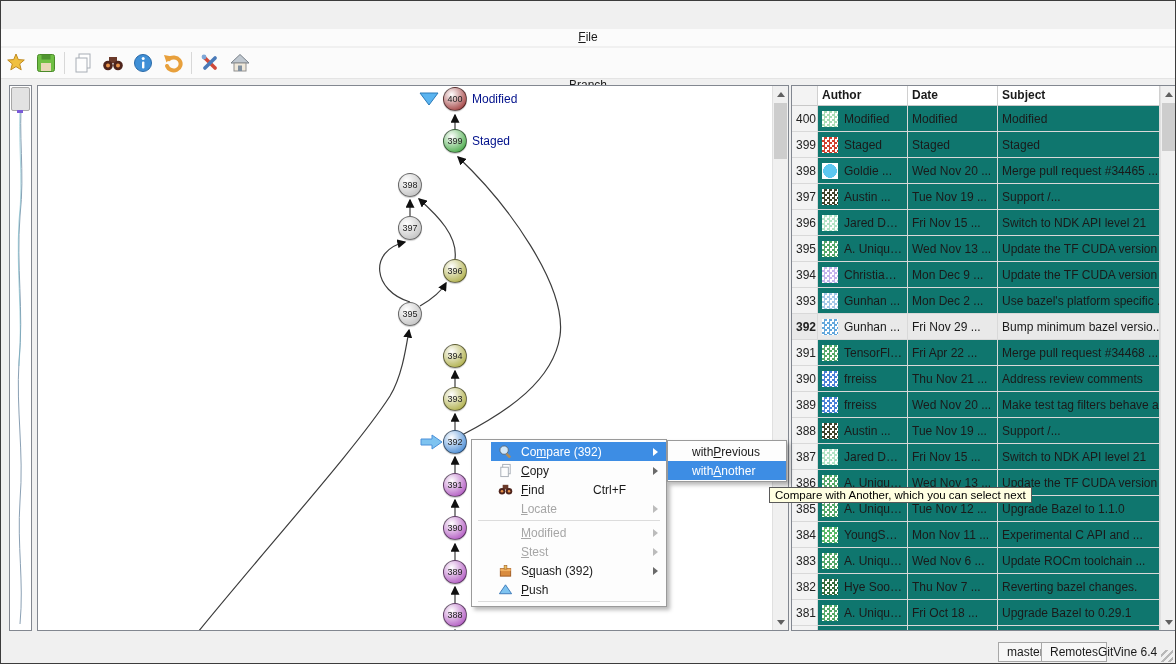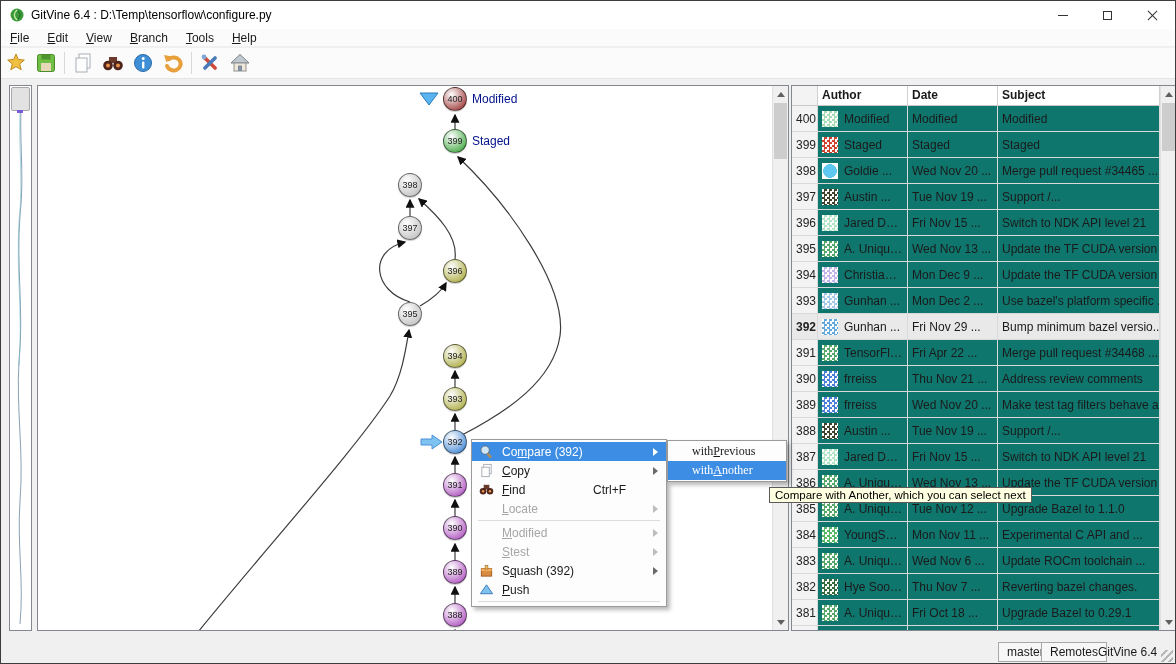--- a/index.html
+++ b/index.html
@@ -14,21 +14,21 @@
   .title-text{font-size:12px;color:#000;}
   .win-controls{position:absolute;right:0;top:0;height:28px;display:flex;}
   .win-btn{width:45px;height:28px;display:flex;align-items:center;justify-content:center;}
   .glyph-min{width:10px;border-top:1px solid #333;}
   .glyph-max{width:9px;height:9px;border:1px solid #333;}
   .glyph-close{position:relative;width:11px;height:11px;}
   .glyph-close:before,.glyph-close:after{content:"";position:absolute;left:5px;top:-1px;width:1px;height:13px;background:#333;}
   .glyph-close:before{transform:rotate(45deg);} .glyph-close:after{transform:rotate(-45deg);}
   
   .menubar{position:absolute;left:0;top:28px;width:100%;height:18px;background:#fbfbfb;
-    display:flex;align-items:center;border-bottom:1px solid #f0f0f0;}
+    display:flex;align-items:center;border-bottom:1px solid #f0f0f0;flex-direction:column;}
   .menubar .mitem{padding:1px 9px;cursor:default;}
   .u{text-decoration:underline;}
   
   .toolbar{position:absolute;left:0;top:47px;width:100%;height:31px;background:#fbfbfb;
     display:flex;align-items:center;border-bottom:1px solid #e4e4e4;}
   .tbtn{width:30px;height:27px;display:flex;align-items:center;justify-content:center;flex:none;}
   .tsep{width:1px;height:22px;background:#d8d8d8;margin:0 3px;flex:none;}
   .tbtn svg{width:22px;height:22px;}
   
   .overview{position:absolute;left:8px;top:84px;width:23px;height:546px;background:#fff;
@@ -65,71 +65,52 @@
   .c-num{background:#f3f3f3;color:#222;}
   .trow.sel>div{background:#e9e9e9;}
   .trow.sel .c-num{font-weight:bold;}
   .identicon{width:16px;height:16px;flex:none;margin-right:6px;
     background:repeating-conic-gradient(var(--c) 0% 25%, #ffffff 0% 50%);background-size:5px 5px;}
   .identicon[data-shape="circle"]{background:radial-gradient(circle at 50% 50%, var(--c) 60%, #fff 62%);}
   .atext{overflow:hidden;text-overflow:ellipsis;}
   
   .ctx-menu{position:absolute;left:470px;top:438px;width:196px;background:#fdfdfd;
     border:1px solid #9a9a9a;box-shadow:3px 3px 4px rgba(0,0,0,.28);padding:2px 0;z-index:30;}
-  .ctx-item{position:relative;height:19px;display:flex;align-items:center;padding-left:30px;padding-right:6px;}
+  .ctx-item{position:relative;height:19px;display:flex;align-items:center;padding-left:30px;padding-right:6px;margin-left:19px;}
   .ctx-item .micon{position:absolute;left:7px;top:2px;width:15px;height:15px;}
   .ctx-item .micon svg{width:15px;height:15px;}
   .ctx-item.sel{background:#3d8de4;color:#fff;}
   .ctx-item.disabled{color:#a6a6a6;}
   .ctx-sep{border-top:1px solid #dcdcdc;margin:2px 6px;}
   .shortcut{margin-left:auto;margin-right:34px;}
   .sub-arrow{position:absolute;right:8px;top:5.5px;width:0;height:0;
     border-top:4px solid transparent;border-bottom:4px solid transparent;border-left:5px solid #6a6a6a;}
   .ctx-item.sel .sub-arrow{border-left-color:#fff;}
   .ctx-item.disabled .sub-arrow{border-left-color:#bcbcbc;}
   
   .sub-menu{position:absolute;left:666px;top:439px;width:120px;background:#fdfdfd;
     border:1px solid #9a9a9a;box-shadow:3px 3px 4px rgba(0,0,0,.28);padding:1px 0;z-index:31;}
-  .sub-item{height:19px;display:flex;align-items:center;padding-left:24px;font-family:Liberation Serif, serif;}
+  .sub-item{height:19px;display:flex;align-items:center;padding-left:24px;}
   .sub-item.sel{background:#3d8de4;color:#fff;}
   
   .tooltip{position:absolute;left:768px;top:486px;background:#ffffe1;border:1px solid #5a5a5a;
     padding:1px 5px;font-size:11.5px;white-space:nowrap;z-index:40;color:#000;}
   
   .statusbar{position:absolute;left:0;top:632px;width:100%;height:31px;background:#f0f0f0;}
   .sb-btn{position:absolute;top:9px;height:20px;border:1px solid #a8a8a8;background:#f7f7f7;
     display:flex;align-items:center;padding:0 8px;}
   .sb-version{position:absolute;top:12px;left:1097px;}
   .grip{position:absolute;right:2px;bottom:2px;width:12px;height:12px;
     background:repeating-linear-gradient(135deg,transparent 0 3px,#b8b8b8 3px 5px);}
 </style>
 </head>
 <body>
 
 <div class="window">
 
-  <div class="titlebar">
-    <svg class="app-icon" viewBox="0 0 16 16">
-      <circle cx="8" cy="8" r="6.5" fill="#3a9a3a"></circle>
-      <path d="M8 3 C4.5 6 4.5 10 8 13" stroke="#bfe8a0" stroke-width="1.4" fill="none"></path>
-      <path d="M9 4 C11.5 6.5 11.5 9.5 9 12" stroke="#2a6e2a" stroke-width="1.2" fill="none"></path>
-    </svg>
-    <span class="title-text">GitVine 6.4 : D:\Temp\tensorflow\configure.py</span>
-    <div class="win-controls">
-      <div class="win-btn">
-          <span class="glyph-min"></span>
-        </div>
-      <div class="win-btn">
-          <span class="glyph-max"></span>
-        </div>
-      <div class="win-btn">
-          <span class="glyph-close"></span>
-        </div>
-    </div>
-  </div>
 
   <div class="menubar">
     <span class="mitem"><span class="u">F</span><span>ile</span></span>
     <span class="mitem"><span class="u">E</span><span>dit</span></span>
     <span class="mitem"><span class="u">V</span><span>iew</span></span>
     <span class="mitem"><span class="u">B</span><span>ranch</span></span>
     <span class="mitem"><span class="u">T</span><span>ools</span></span>
     <span class="mitem"><span class="u">H</span><span>elp</span></span>
   </div>
 

